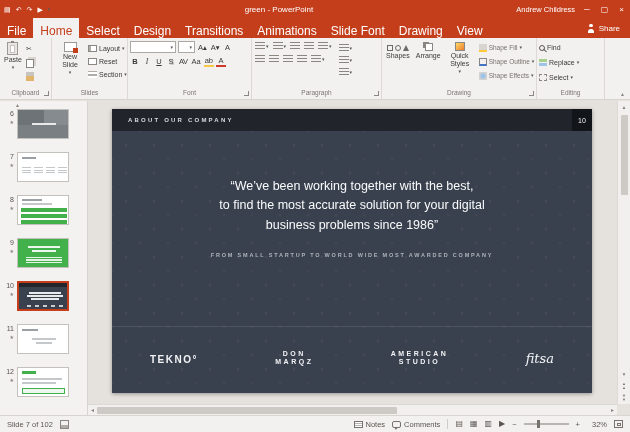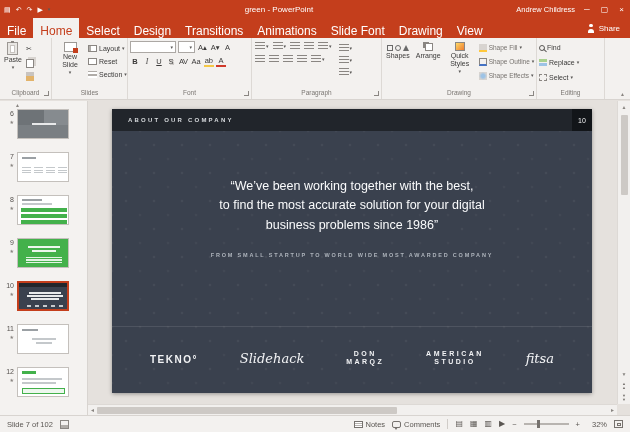--- a/index.html
+++ b/index.html
@@ -481,21 +481,20 @@
           <span class="sbadge">10</span>
         </div>
         <div class="sbody">
           <div class="quote">“We’ve been working together with the best,
 to find the most accurate solution for your digital
 business problems since 1986”</div>
           <div class="ssub">FROM SMALL STARTUP TO WORLD WIDE MOST AWARDED COMPANY</div>
           <div class="sdivider"></div>
           <div class="logos">
             <div class="logo"><span class="l1b">TEKNO°</span></div>
-            <div class="logo"><span class="lsc">Slidehack</span></div>
             <div class="logo">
                 <span class="lsm">DON</span>
                 <span class="lsm">MARQZ</span>
               </div>
             <div class="logo">
                 <span class="lsm">AMERICAN</span>
                 <span class="lsm">STUDIO</span>
               </div>
             <div class="logo"><span class="lsc">fitsa</span></div>
           </div>

